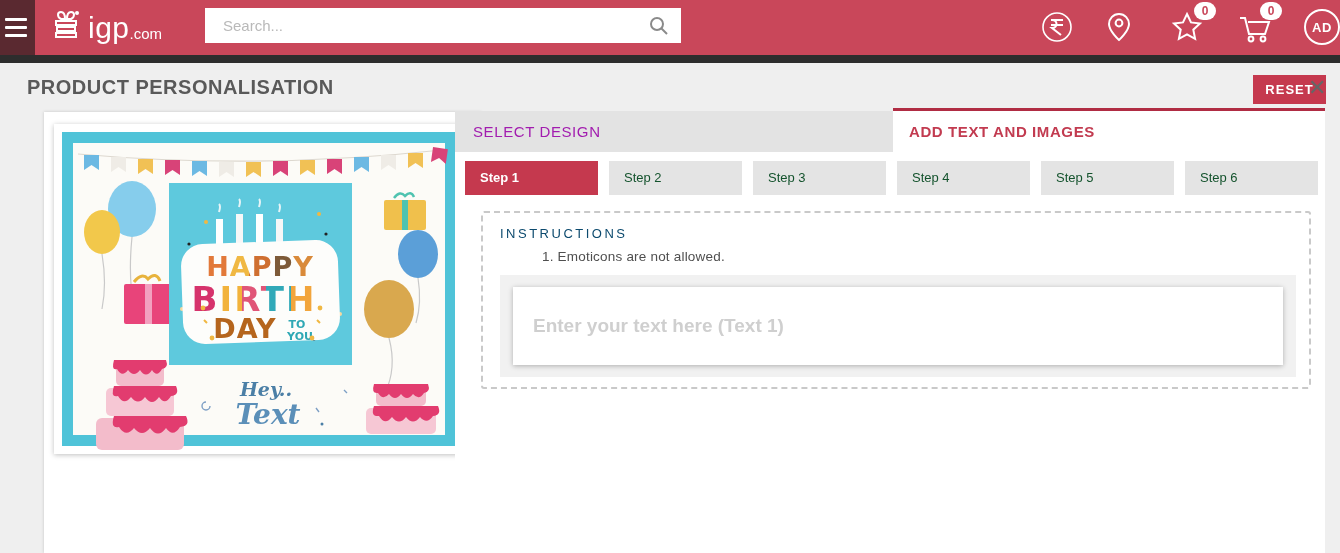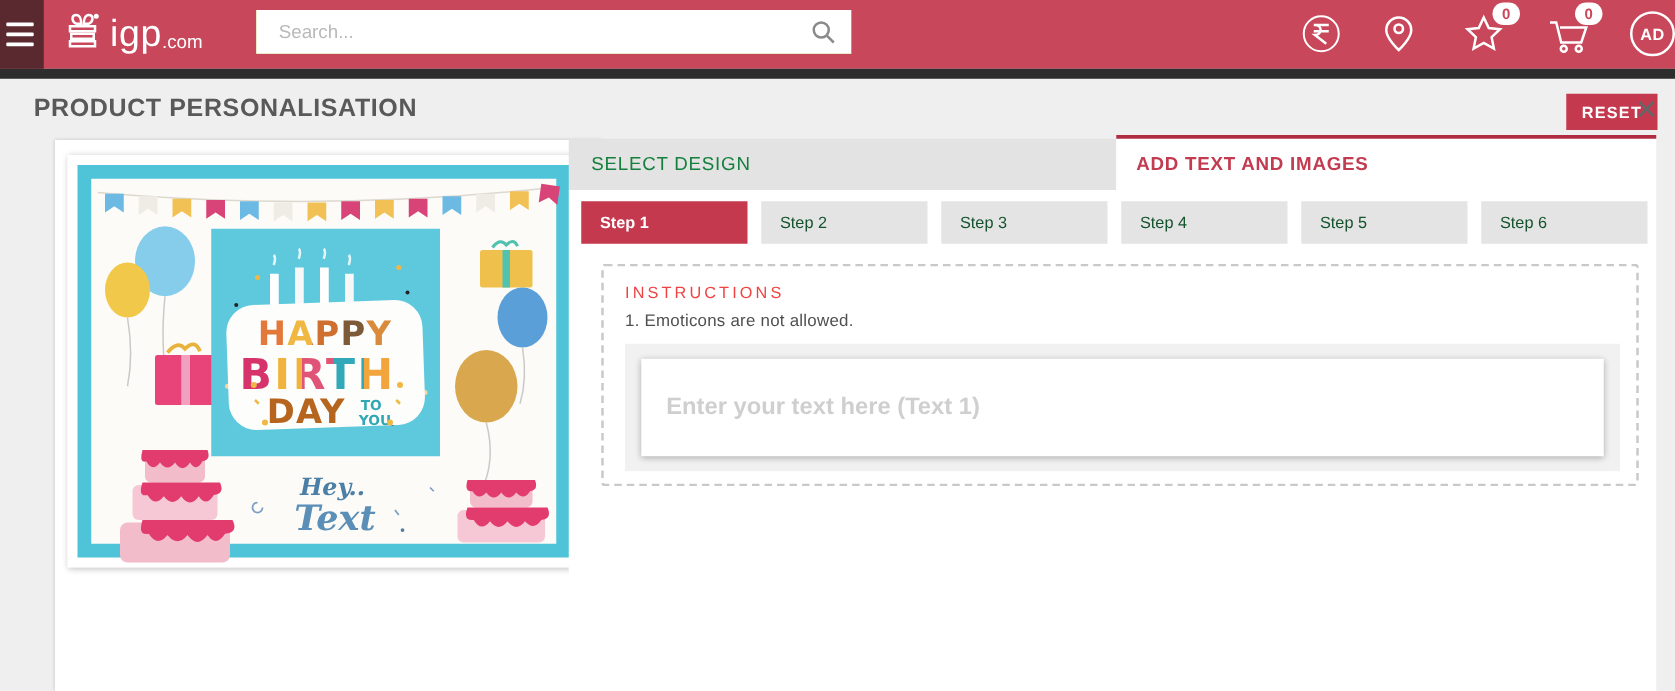--- a/index.html
+++ b/index.html
@@ -28,28 +28,28 @@
   
   .page-title { position:absolute; left:27px; top:76px; font-size:20px; font-weight:bold; color:#595959; letter-spacing:0.5px; }
   .reset-btn { position:absolute; left:1229px; top:75px; width:73px; height:29px; background:#c5394e; color:#fff; border:none; font-size:13px; font-weight:bold; letter-spacing:1px; font-family:"Liberation Sans", sans-serif; cursor:pointer;margin-left:24px; }
   .close-x { position:absolute; left:1308px; top:74px; font-size:22px; color:#666; cursor:pointer; line-height:28px; }
 
   
   .left-panel { position:absolute; left:10px; top:112px; width:437px; height:441px; background:#fff; box-shadow:0 0 3px rgba(0,0,0,0.18);margin-left:34px; }
   .card-svg { position:absolute; left:10px; top:12px; box-shadow:0 1px 5px rgba(0,0,0,0.25); background:#fff; }
 
   
-  .tab-inactive { position:absolute; left:455px; top:111px; width:438px; height:41px; background:#e3e3e3; color:#15803d; font-size:15px; letter-spacing:0.6px; line-height:41px; padding-left:18px; cursor:pointer; }
+  .tab-inactive { position:absolute; left:455px; top:111px; width:438px; height:41px; background:#e3e3e3; color:#a21caf; font-size:15px; letter-spacing:0.6px; line-height:41px; padding-left:18px; cursor:pointer; }
   .tab-active { position:absolute; left:893px; top:108px; width:432px; height:44px; background:#fff; border-top:3px solid #b02c43; color:#c23b50; font-weight:bold; font-size:15px; letter-spacing:0.6px; line-height:41px; padding-left:16px; cursor:pointer; }
   .content { position:absolute; left:455px; top:152px; width:870px; height:401px; background:#fff; }
   .step { position:absolute; top:9px; width:133px; height:34px; font-size:13px; line-height:34px; padding-left:15px; background:#e4e4e4; color:#14532d; cursor:pointer; }
   .step.active { background:#c5394e; color:#fff; font-weight:bold; }
   .dashed-box { position:absolute; left:26px; top:59px; width:830px; height:178px; border:2px dashed #c9c9c9; border-radius:3px; background:#fff; padding:13px 17px; }
-  .instr-head { font-size:13px; color:#ef4444; letter-spacing:2.5px; font-weight:500; }
-  .instr-item { font-size:13.5px; color:#4f4f4f; margin-top:8px; letter-spacing:0.2px; }
+  .instr-head { font-size:13px; color:#0c4a6e; letter-spacing:2.5px; font-weight:500; }
+  .instr-item { font-size:13.5px; color:#4f4f4f; margin-top:8px; letter-spacing:0.2px;margin-left:42px; }
   .input-strip { position:absolute; left:17px; top:62px; width:796px; height:102px; background:#f1f1f1; padding:12px 13px; }
   .input-strip input { width:100%; height:78px; border:none; outline:none; box-shadow:0 1px 5px rgba(0,0,0,0.28); font-size:19px; font-weight:bold; color:#444; padding:12px 20px; font-family:"Liberation Sans", sans-serif; }
   .input-strip input::placeholder { color:#cfcfcf; }
 </style>
 </head>
 <body>
 
 <div class="stage">
 
   <div class="header">

